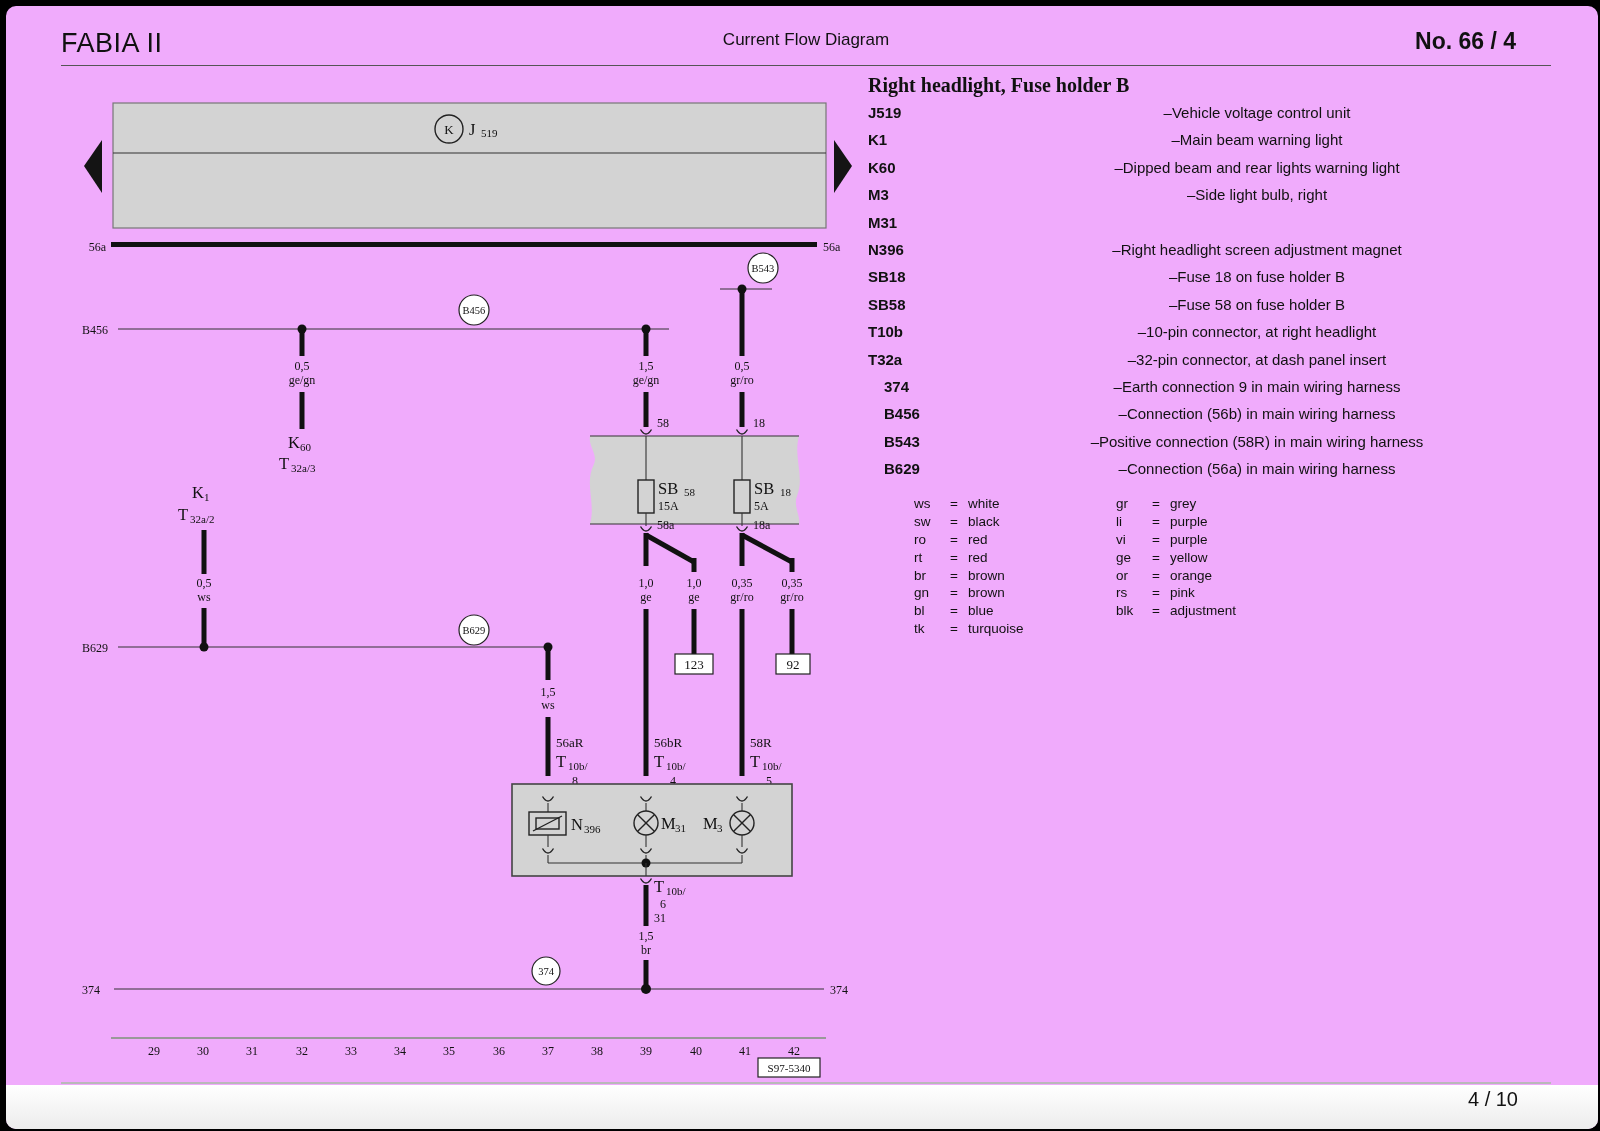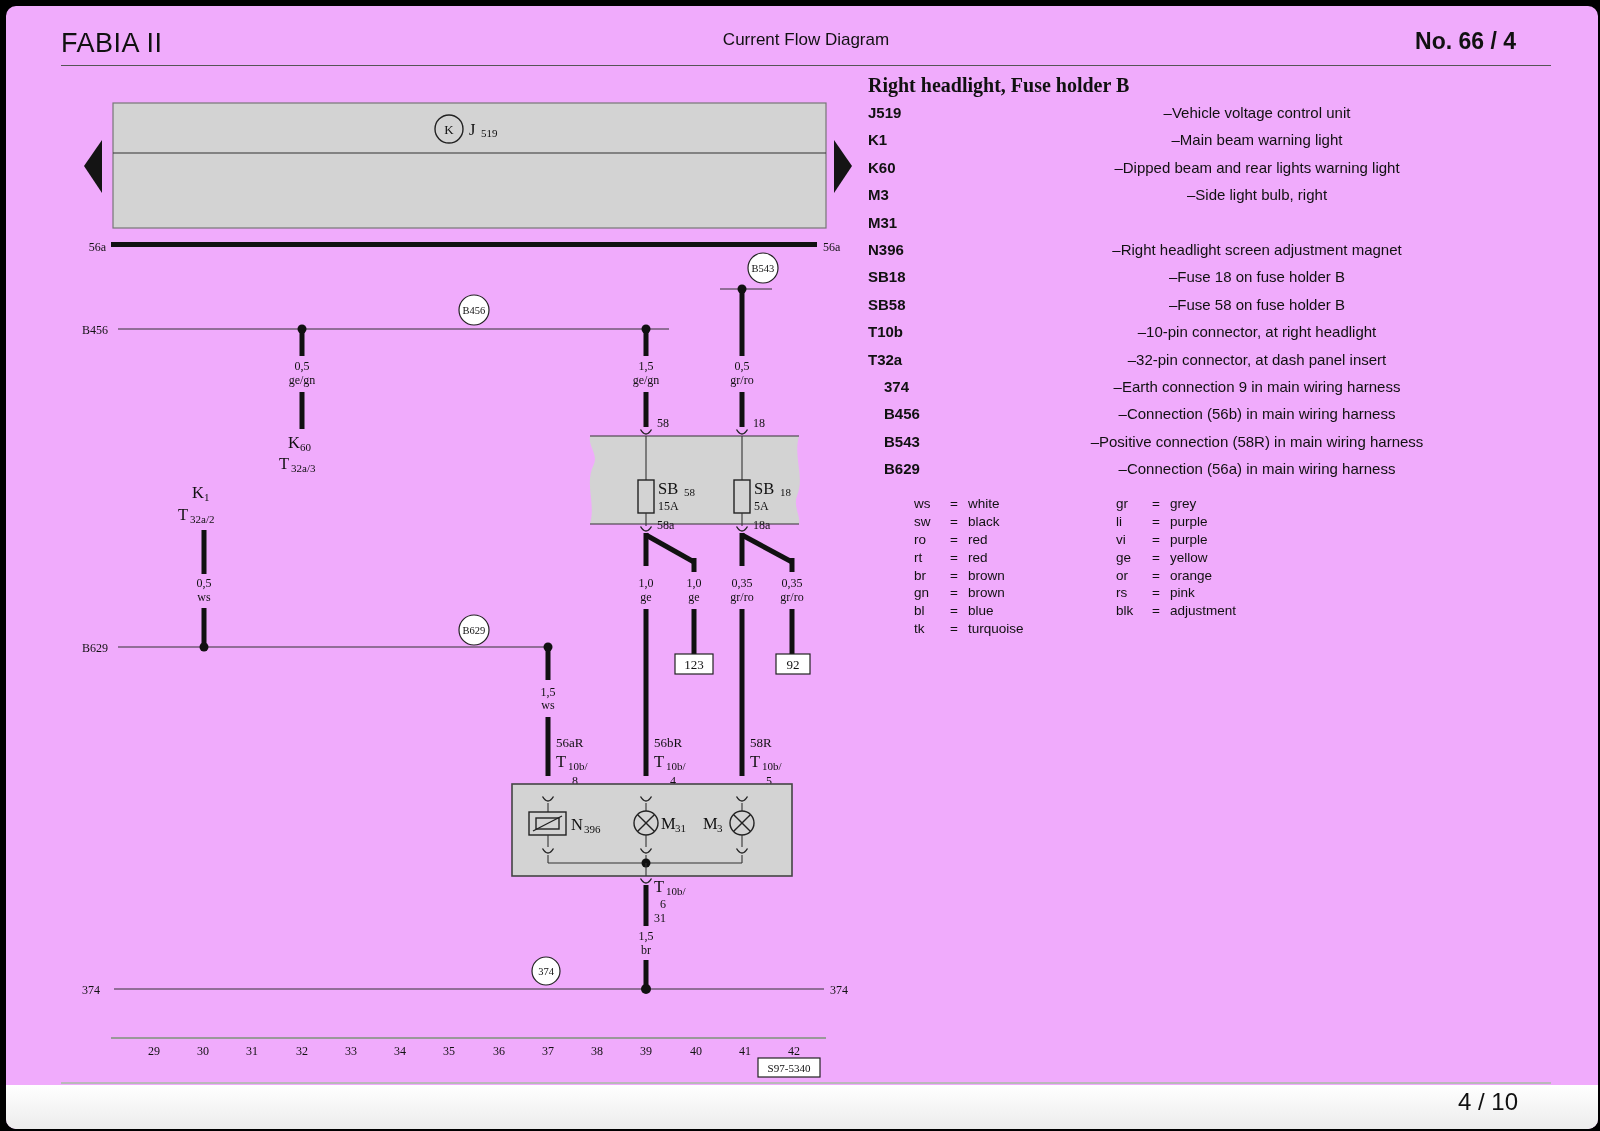--- a/index.html
+++ b/index.html
@@ -7,21 +7,21 @@
         border:2px solid #000;border-radius:12px;overflow:hidden;
         font-family:"Liberation Sans","DejaVu Sans",sans-serif;color:#111;}
   .abs{position:absolute;}
   
   .model{left:55px;top:22px;font-size:27px;letter-spacing:.5px;}
   .doctitle{left:0;top:24px;width:1600px;text-align:center;font-size:17px;}
   .docnum{left:1190px;top:22px;width:320px;text-align:right;font-size:23px;font-weight:bold;}
   .hrule{left:55px;top:59px;width:1490px;height:0;border-top:1.6px solid #555;}
   
   .frule{left:55px;top:1076px;width:1490px;height:0;border-top:2px solid #b9b9b9;}
-  .pagenum{left:1190px;top:1082px;width:322px;text-align:right;font-size:24px;}
+  .pagenum{left:1190px;top:1082px;width:322px;text-align:right;font-size:20px;}
   .fadestrip{left:0;top:1079px;width:1600px;height:44px;background:linear-gradient(#ffffff,#ececec);}
   
   .ltitle{left:862px;top:68px;font-size:20px;font-weight:bold;font-family:Liberation Serif, serif;}
   .litems{left:862px;top:93px;width:680px;}
   .lrow{display:flex;height:27.4px;line-height:27.4px;font-size:15px;}
   .lcode{width:98px;flex:none;font-weight:bold;}
   .lcode.ind{padding-left:16px;width:82px;}
   .ldesc{flex:1;text-align:center;}
   .ctab{width:210px;}
   .c1{left:908px;top:489px;}

